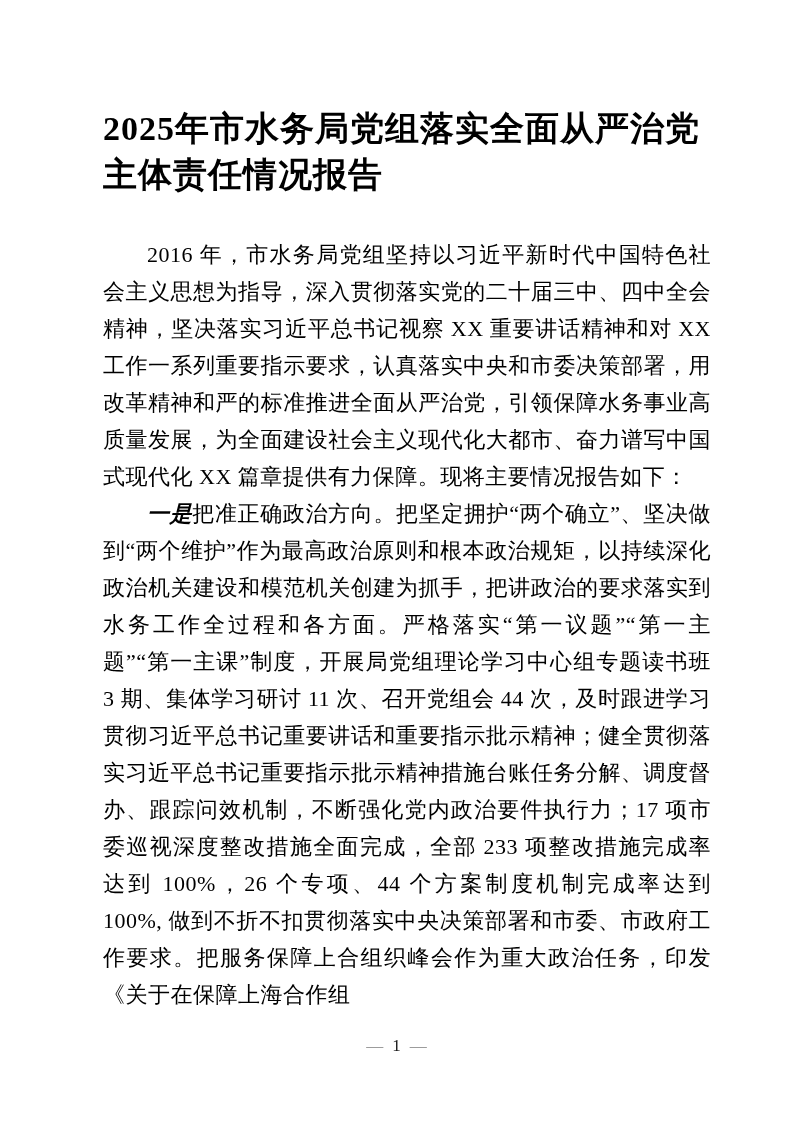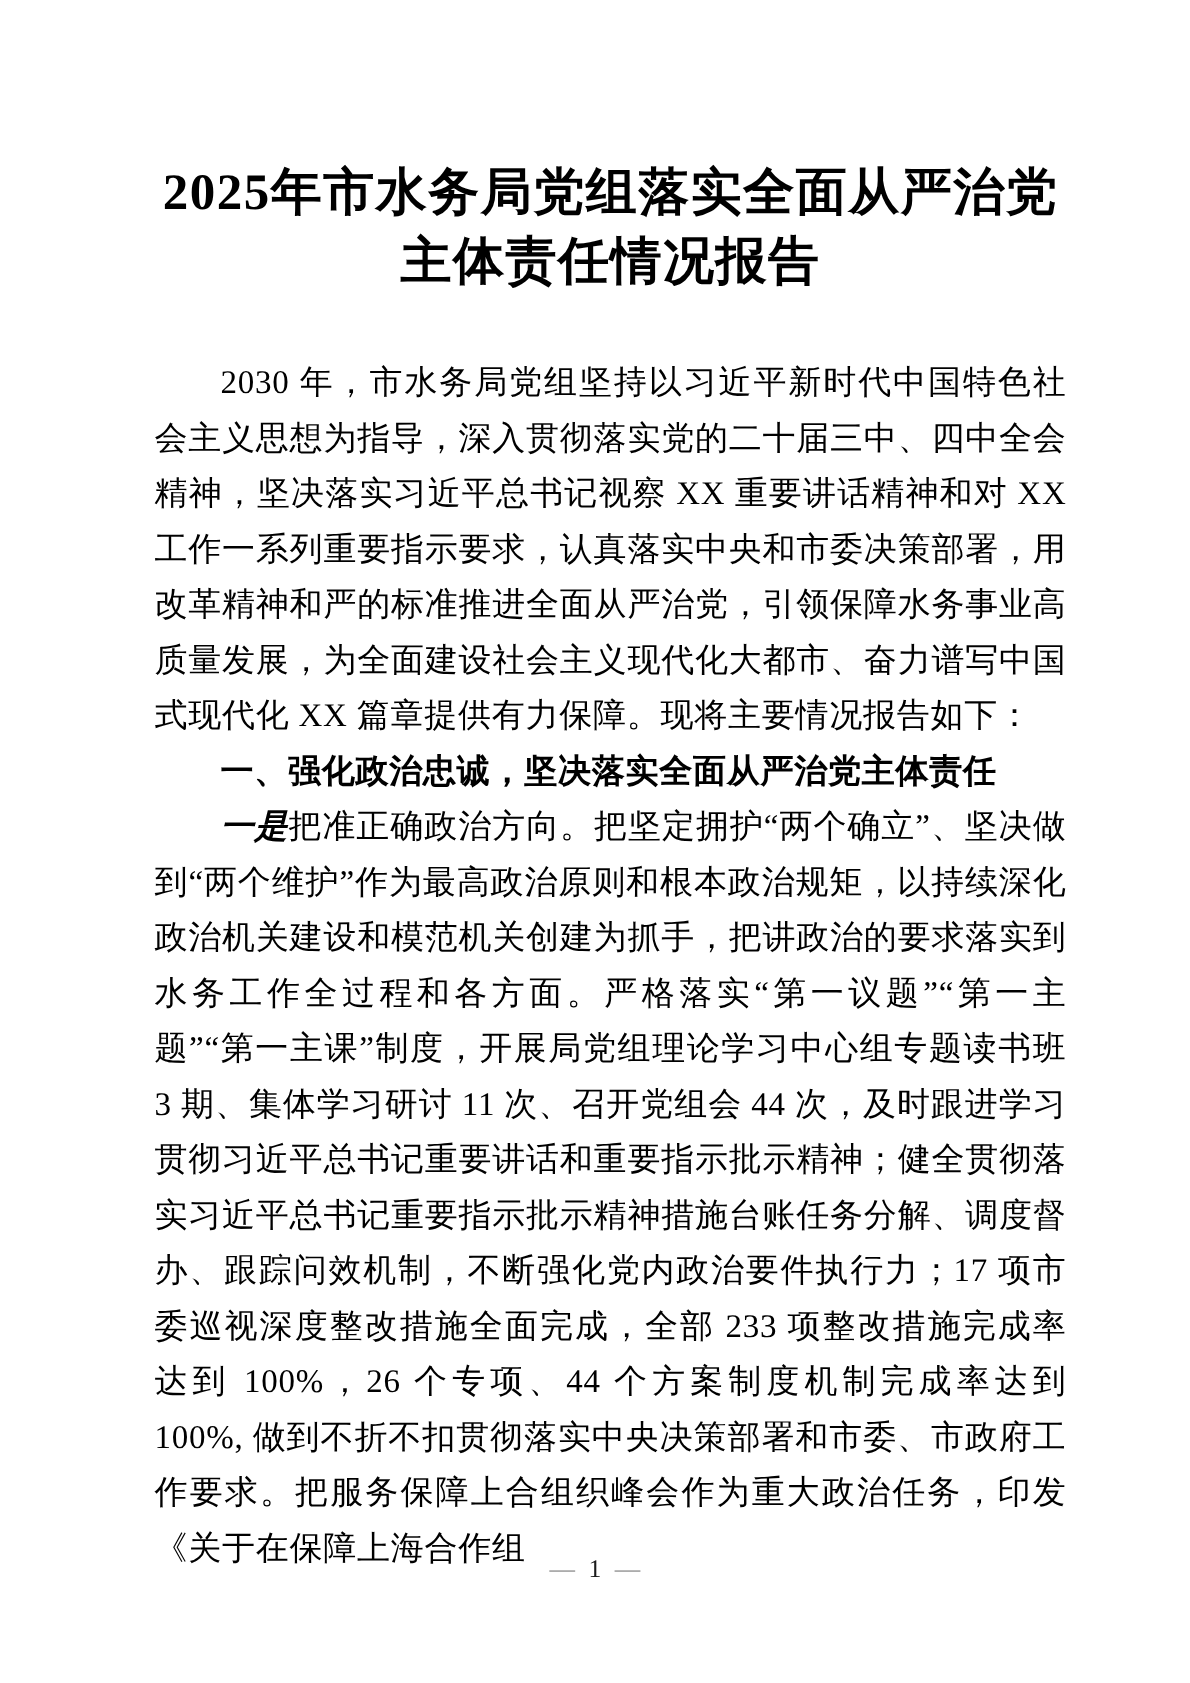--- a/index.html
+++ b/index.html
@@ -21,21 +21,21 @@
     left: 103px;
     top: 106px;
     width: 608px;
   }
   .doc-title {
     margin: 0 0 38px 0;
     font-family: "Liberation Serif", "DejaVu Serif", serif;
     font-weight: 700;
     font-size: 34px;
     line-height: 46px;
-    text-align: center;
+    text-align: left;
     letter-spacing: 1px;
     color: #000000;
   }
   .para {
     margin: 0;
     font-family: "Liberation Serif", "DejaVu Serif", serif;
     font-size: 22px;
     line-height: 37px;
     text-align: justify;
     text-justify: inter-ideograph;
@@ -73,21 +73,20 @@
     color: #8c8c8c;
     margin: 0 9px;
   }
 </style>
 </head>
 <body>
 
 <div class="page">
   <div class="content">
     <h1 class="doc-title">2025年市水务局党组落实全面从严治党主体责任情况报告</h1>
-    <p class="para">2030 年，市水务局党组坚持以习近平新时代中国特色社会主义思想为指导，深入贯彻落实党的二十届三中、四中全会精神，坚决落实习近平总书记视察 XX 重要讲话精神和对 XX 工作一系列重要指示要求，认真落实中央和市委决策部署，用改革精神和严的标准推进全面从严治党，引领保障水务事业高质量发展，为全面建设社会主义现代化大都市、奋力谱写中国式现代化 XX 篇章提供有力保障。现将主要情况报告如下：</p>
-    <h2 class="section-heading">一、强化政治忠诚，坚决落实全面从严治党主体责任</h2>
+    <p class="para">2016 年，市水务局党组坚持以习近平新时代中国特色社会主义思想为指导，深入贯彻落实党的二十届三中、四中全会精神，坚决落实习近平总书记视察 XX 重要讲话精神和对 XX 工作一系列重要指示要求，认真落实中央和市委决策部署，用改革精神和严的标准推进全面从严治党，引领保障水务事业高质量发展，为全面建设社会主义现代化大都市、奋力谱写中国式现代化 XX 篇章提供有力保障。现将主要情况报告如下：</p>
     <p class="para"><span class="lead">一是</span><span>把准正确政治方向。把坚定拥护“两个确立”、坚决做到“两个维护”作为最高政治原则和根本政治规矩，以持续深化政治机关建设和模范机关创建为抓手，把讲政治的要求落实到水务工作全过程和各方面。严格落实“第一议题”“第一主题”“第一主课”制度，开展局党组理论学习中心组专题读书班 3 期、集体学习研讨 11 次、召开党组会 44 次，及时跟进学习贯彻习近平总书记重要讲话和重要指示批示精神；健全贯彻落实习近平总书记重要指示批示精神措施台账任务分解、调度督办、跟踪问效机制，不断强化党内政治要件执行力；17 项市委巡视深度整改措施全面完成，全部 233 项整改措施完成率达到 100%，26 个专项、44 个方案制度机制完成率达到 100%, 做到不折不扣贯彻落实中央决策部署和市委、市政府工作要求。把服务保障上合组织峰会作为重大政治任务，印发《关于在保障上海合作组</span></p>
   </div>
 
   <div class="footer">
     <span class="dash">—</span><span class="pagenum">1</span><span class="dash">—</span>
   </div>
 </div>
 
 </body></html>

